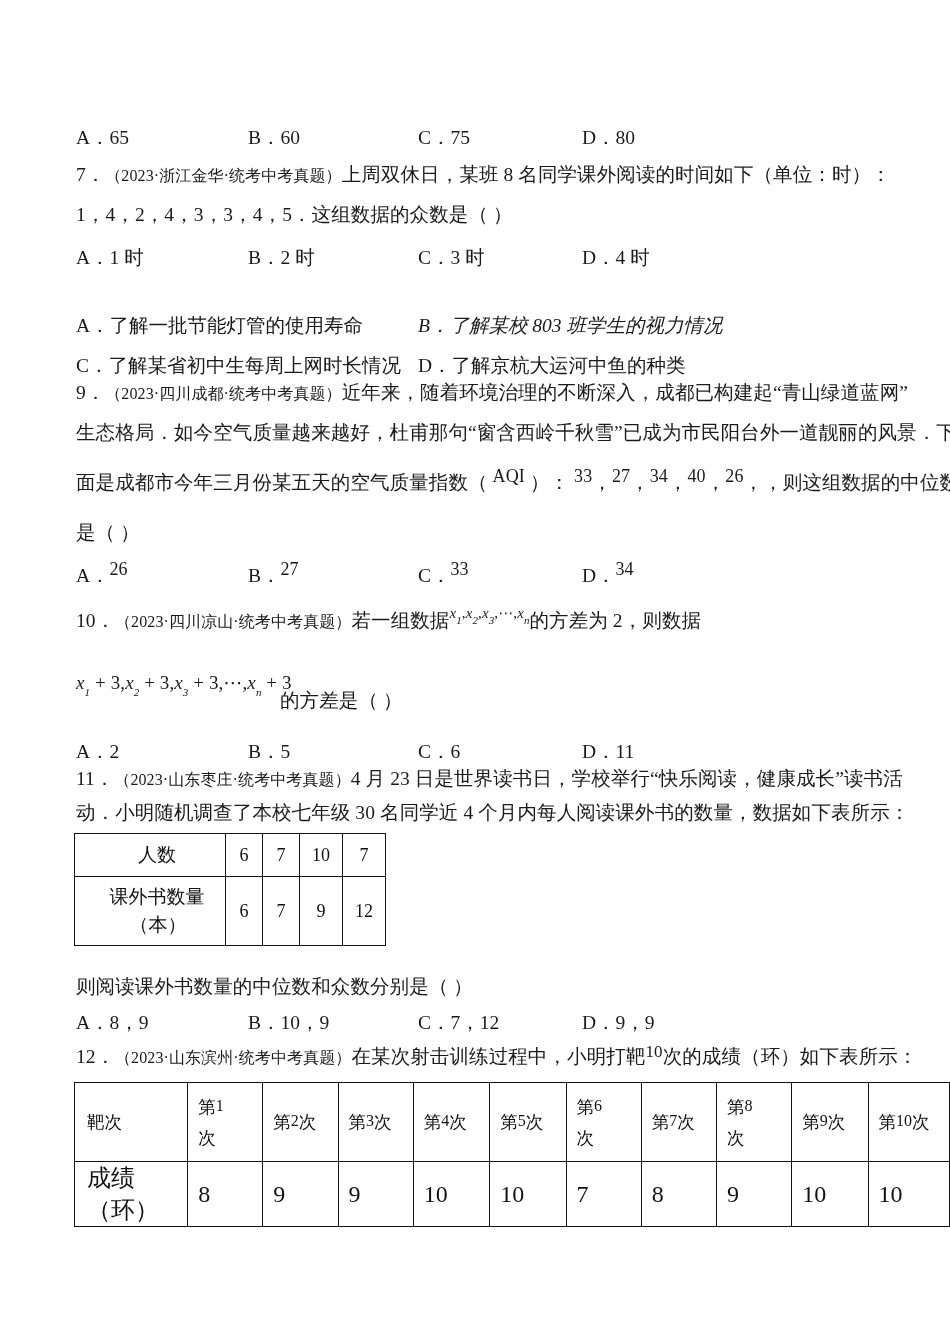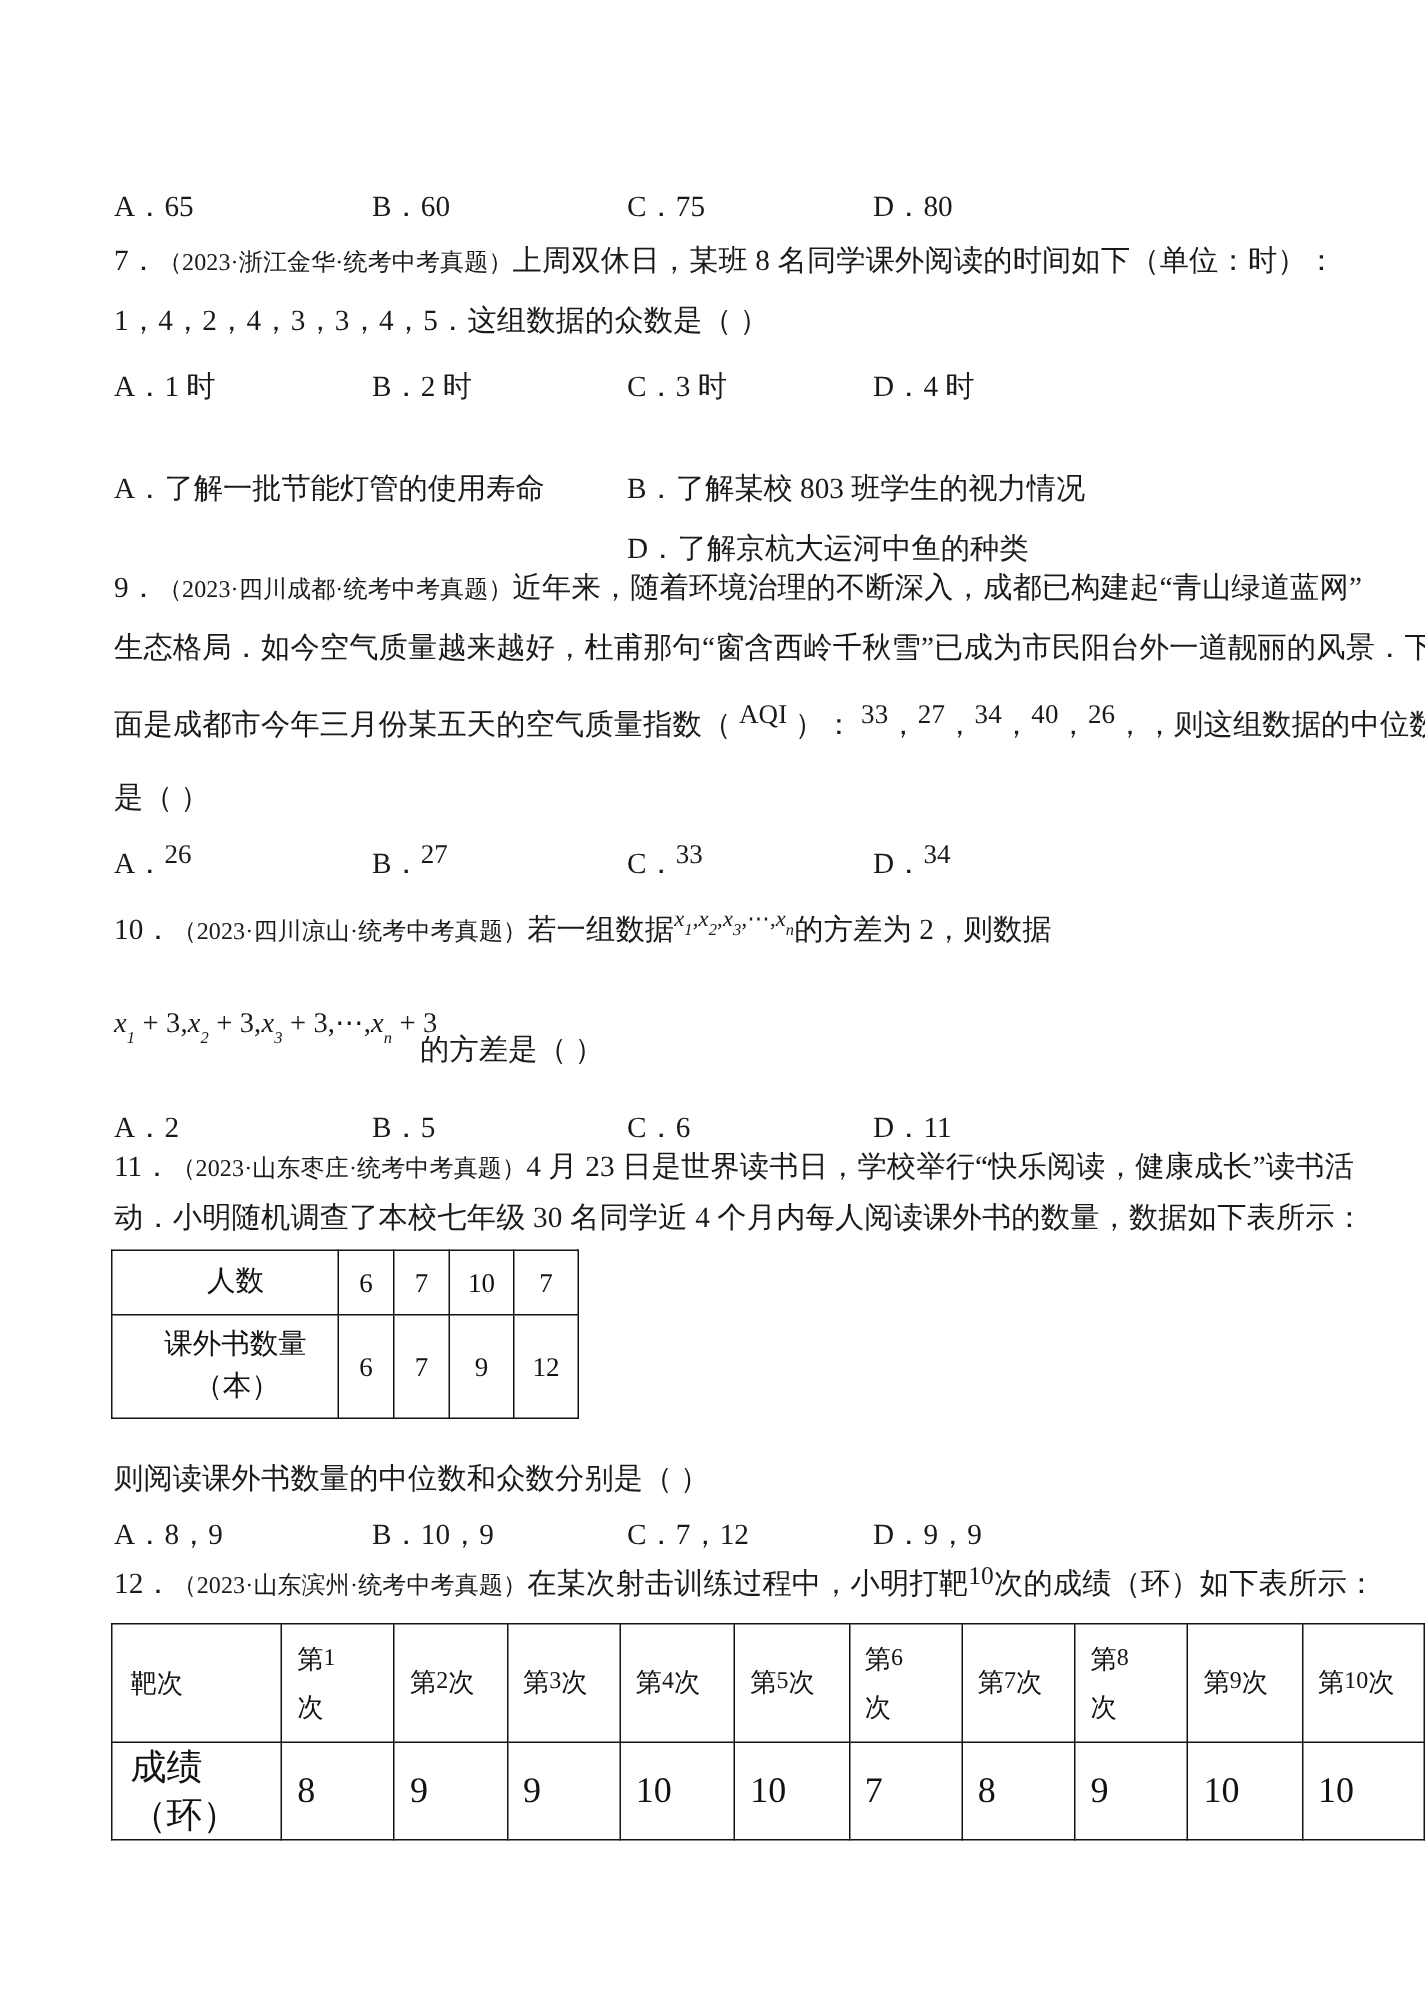--- a/index.html
+++ b/index.html
@@ -161,23 +161,24 @@
   <div class="line" style="top:204px;"><span>1，4，2，4，3，3，4，5．这组数据的众数是（                    ）</span></div>
   <div class="optrow" style="top:244px;">
     <span class="opt a"><span class="lab">A．</span><span>1 时</span></span>
     <span class="opt b"><span class="lab">B．</span><span>2 时</span></span>
     <span class="opt c"><span class="lab">C．</span><span>3 时</span></span>
     <span class="opt d"><span class="lab">D．</span><span>4 时</span></span>
   </div>
 
   <div class="optrow" style="top:312px;">
     <span class="opt a"><span class="lab">A．</span><span>了解一批节能灯管的使用寿命</span></span>
-    <span class="opt" style="left:342px;"><span class="lab">B．</span><span>了解某校 803 班学生的视力情况</span></span>
+    <span class="opt" style="left:342px;font-style:italic;"><span class="lab">B．</span><span>了解某校 803 班学生的视力情况</span></span>
   </div>
   <div class="optrow" style="top:352px;">
+    <span class="opt a"><span class="lab">C．</span><span>了解某省初中生每周上网时长情况</span></span>
     <span class="opt" style="left:342px;"><span class="lab">D．</span><span>了解京杭大运河中鱼的种类</span></span>
   </div>
 
   <div class="line" style="top:382px;"><span class="qnum">9．</span><span class="src">（2023·四川成都·统考中考真题）</span><span>近年来，随着环境治理的不断深入，成都已构建起“青山绿道蓝网”</span></div>
   <div class="line" style="top:422px;"><span>生态格局．如今空气质量越来越好，杜甫那句“窗含西岭千秋雪”已成为市民阳台外一道靓丽的风景．下</span></div>
   <div class="line" style="top:472px;">
     <span>面是成都市今年三月份某五天的空气质量指数（</span>
     <span class="mt">AQI</span>
     <span>）：</span>
     <span class="mt">33</span><span>，</span><span class="mt">27</span><span>，</span><span class="mt">34</span><span>，</span><span class="mt">40</span><span>，</span><span class="mt">26</span><span>，</span><span>，则这组数据的中位数</span>

